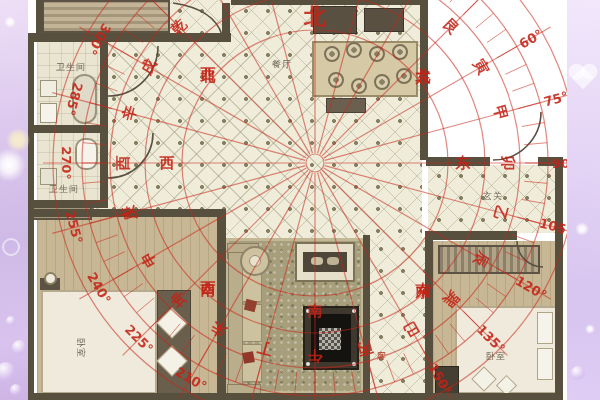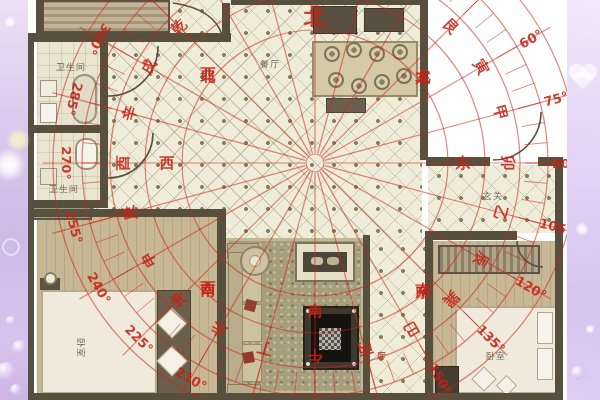--- a/index.html
+++ b/index.html
@@ -296,21 +296,21 @@
         <span class="cmp" style="left: 110.93px; top: 339.07px; font-size: 13px; color: rgba(196, 34, 22, 0.88); transform: translate(-50%, -50%) rotate(45deg);">225°</span>
         <span class="cmp" style="left: 71.3597px; top: 287.5px; font-size: 13px; color: rgba(196, 34, 22, 0.88); transform: translate(-50%, -50%) rotate(60deg);">240°</span>
         <span class="cmp" style="left: 46.4845px; top: 227.446px; font-size: 13px; color: rgba(196, 34, 22, 0.88); transform: translate(-50%, -50%) rotate(75deg);">255°</span>
         <span class="cmp" style="left: 38px; top: 163px; font-size: 13px; color: rgba(196, 34, 22, 0.88); transform: translate(-50%, -50%) rotate(90deg);">270°</span>
         <span class="cmp" style="left: 46.4845px; top: 98.5541px; font-size: 13px; color: rgba(196, 34, 22, 0.88); transform: translate(-50%, -50%) rotate(105deg);">285°</span>
         <span class="cmp" style="left: 71.3597px; top: 38.5px; font-size: 13px; color: rgba(196, 34, 22, 0.88); transform: translate(-50%, -50%) rotate(120deg);">300°</span>
       </div>
     <div id="room-labels" style="left:0;top:0;width:0;height:0;">
         <span class="room-label" style="left: 43px; top: 67px; color: rgb(109, 101, 84); transform: translate(-50%, -50%);">卫生间</span>
         <span class="room-label" style="left: 36px; top: 189px; color: rgb(109, 101, 84); transform: translate(-50%, -50%);">卫生间</span>
-        <span class="room-label" style="left: 242px; top: 64px; color: rgb(109, 101, 84); transform: translate(-50%, -50%);">餐厅</span>
+        <span class="room-label" style="left: 254px; top: 64px; color: rgb(109, 101, 84); transform: translate(-50%, -50%);">餐厅</span>
         <span class="room-label" style="left: 465px; top: 196px; color: rgb(109, 101, 84); transform: translate(-50%, -50%);">玄关</span>
         <span class="room-label" style="left: 52px; top: 348px; color: rgb(109, 101, 84); transform: translate(-50%, -50%) rotate(90deg);">卧室</span>
         <span class="room-label" style="left: 468px; top: 356px; color: rgb(109, 101, 84); transform: translate(-50%, -50%);">卧室</span>
         <span class="room-label vert" style="left: 353px; top: 345px; color: rgb(178, 72, 54); transform: translate(-50%, -50%);">客厅</span>
       </div>
   </div>
 
   <div class="border-left">
     <span class="sp" style="left:4px;top:16px;width:12px;height:12px;"></span>
     <span class="sp gold" style="left:6px;top:128px;width:24px;height:24px;"></span>

